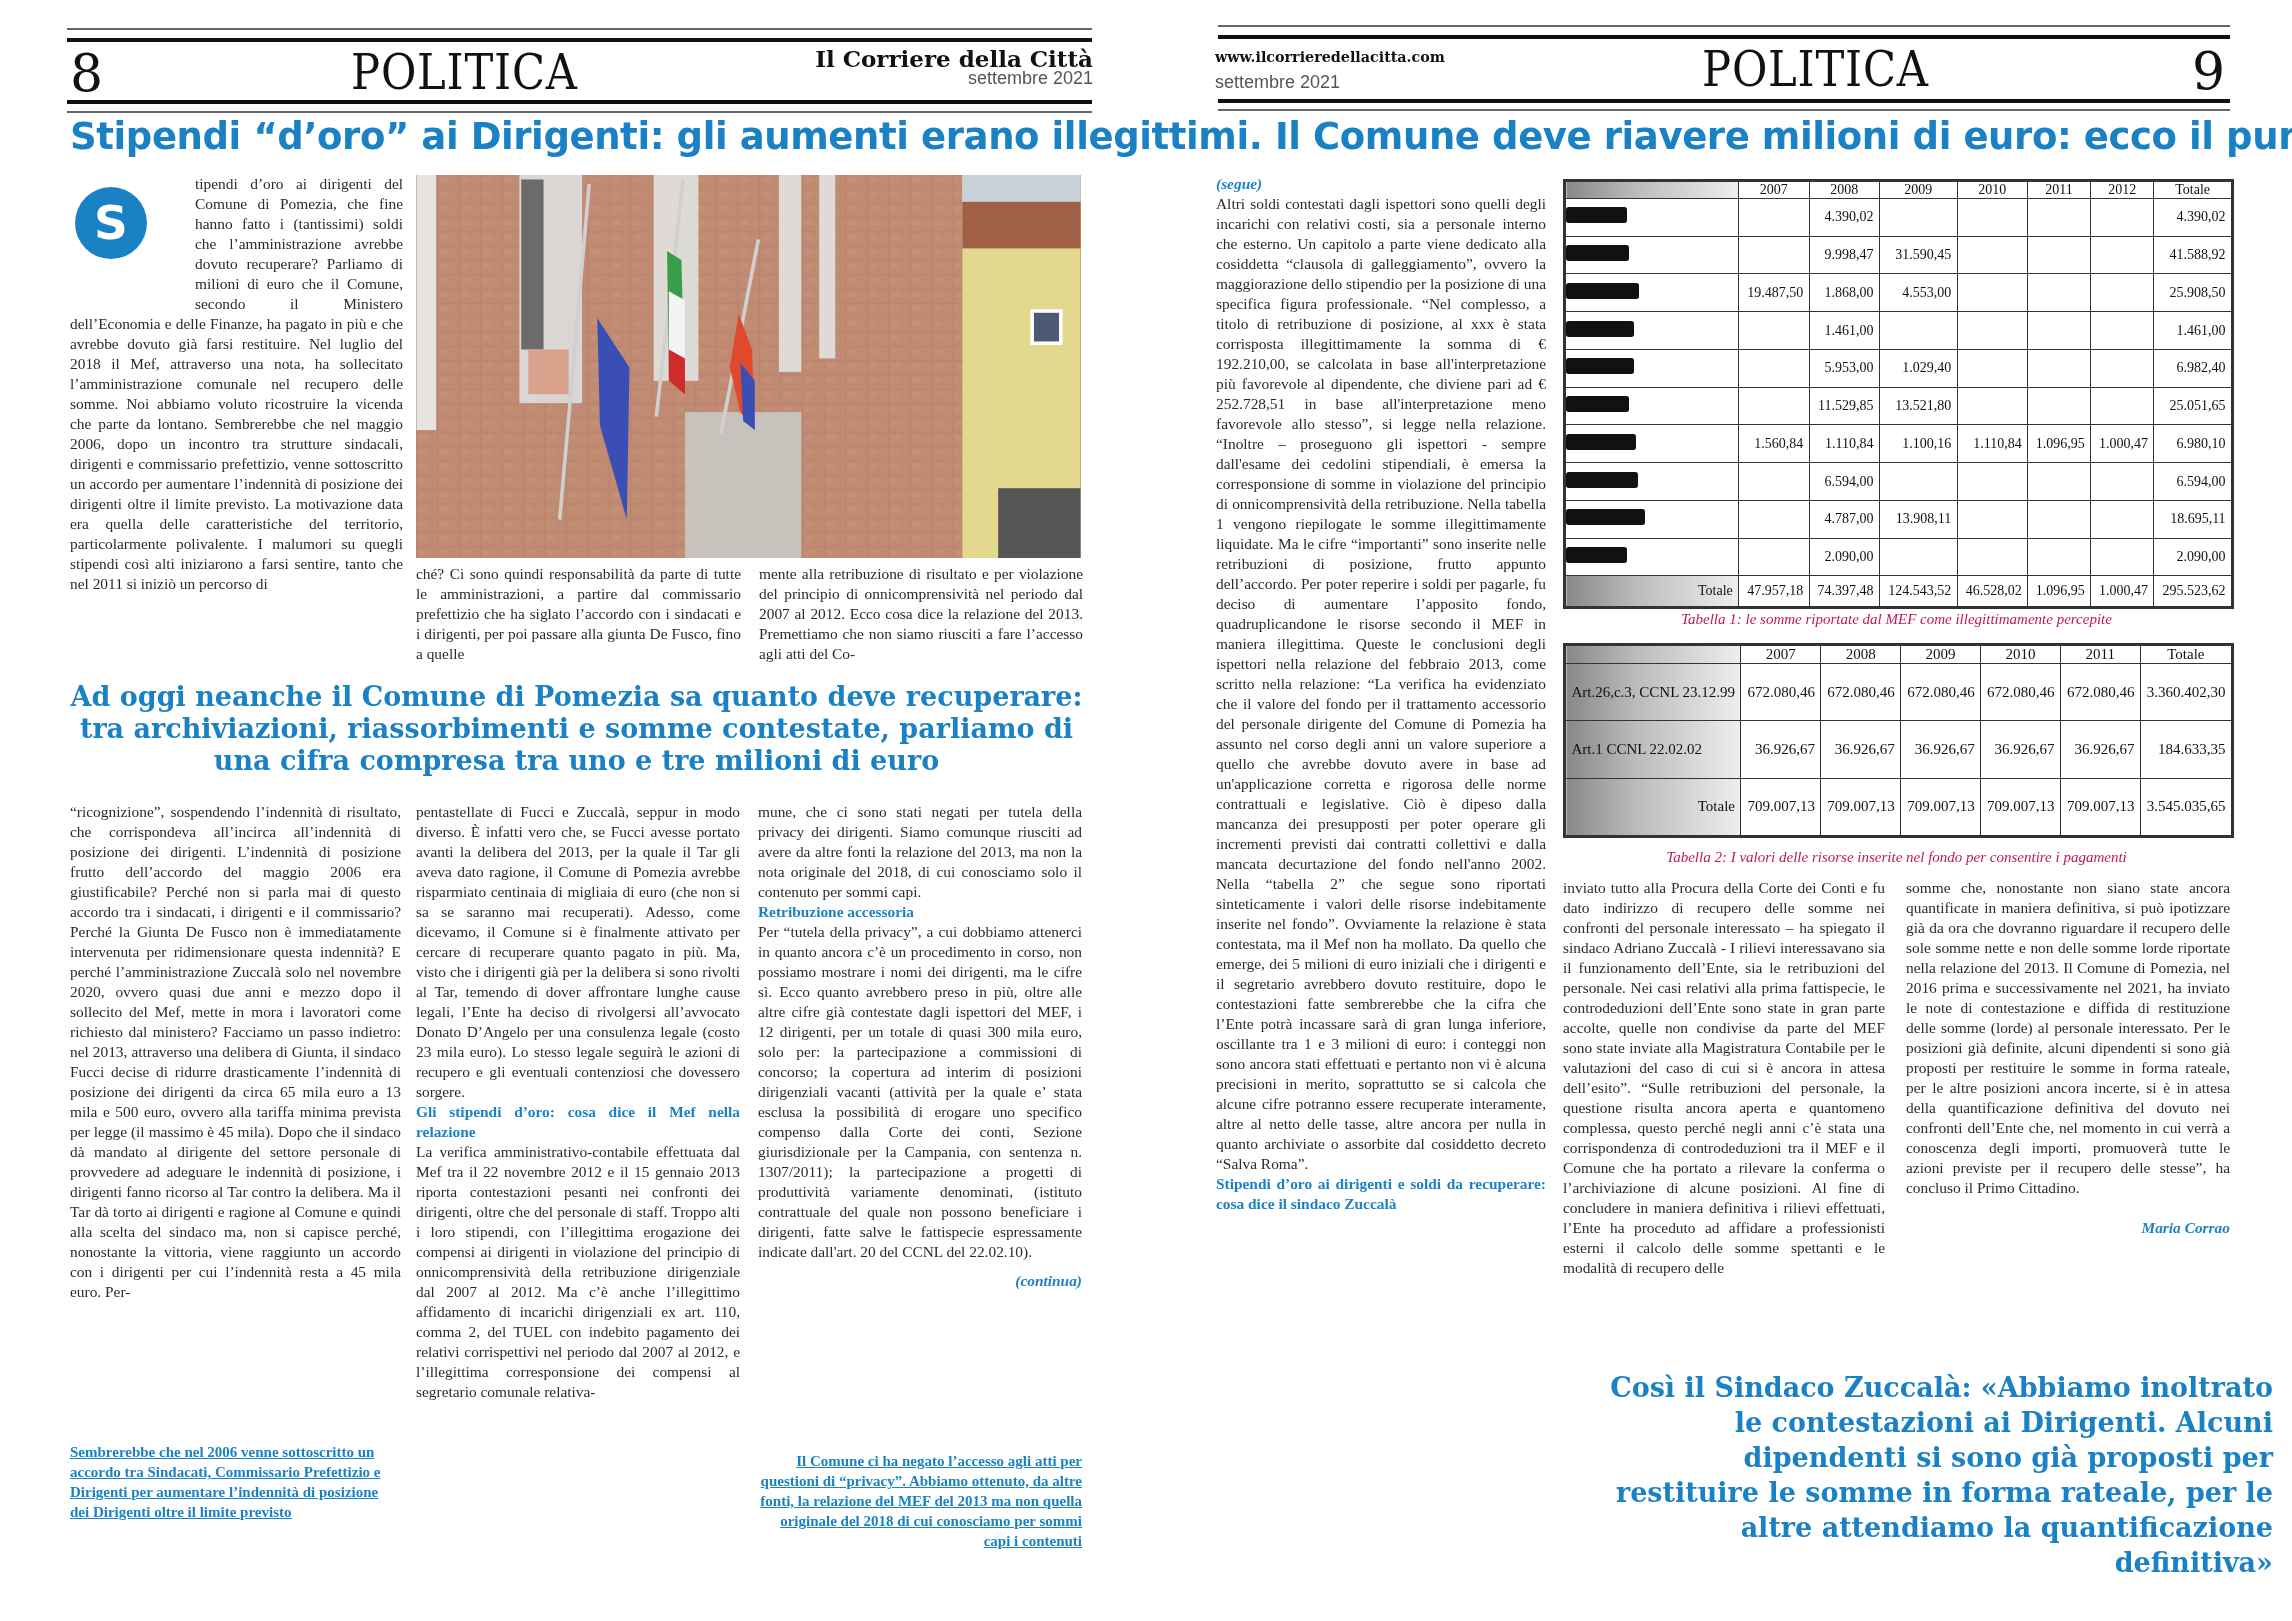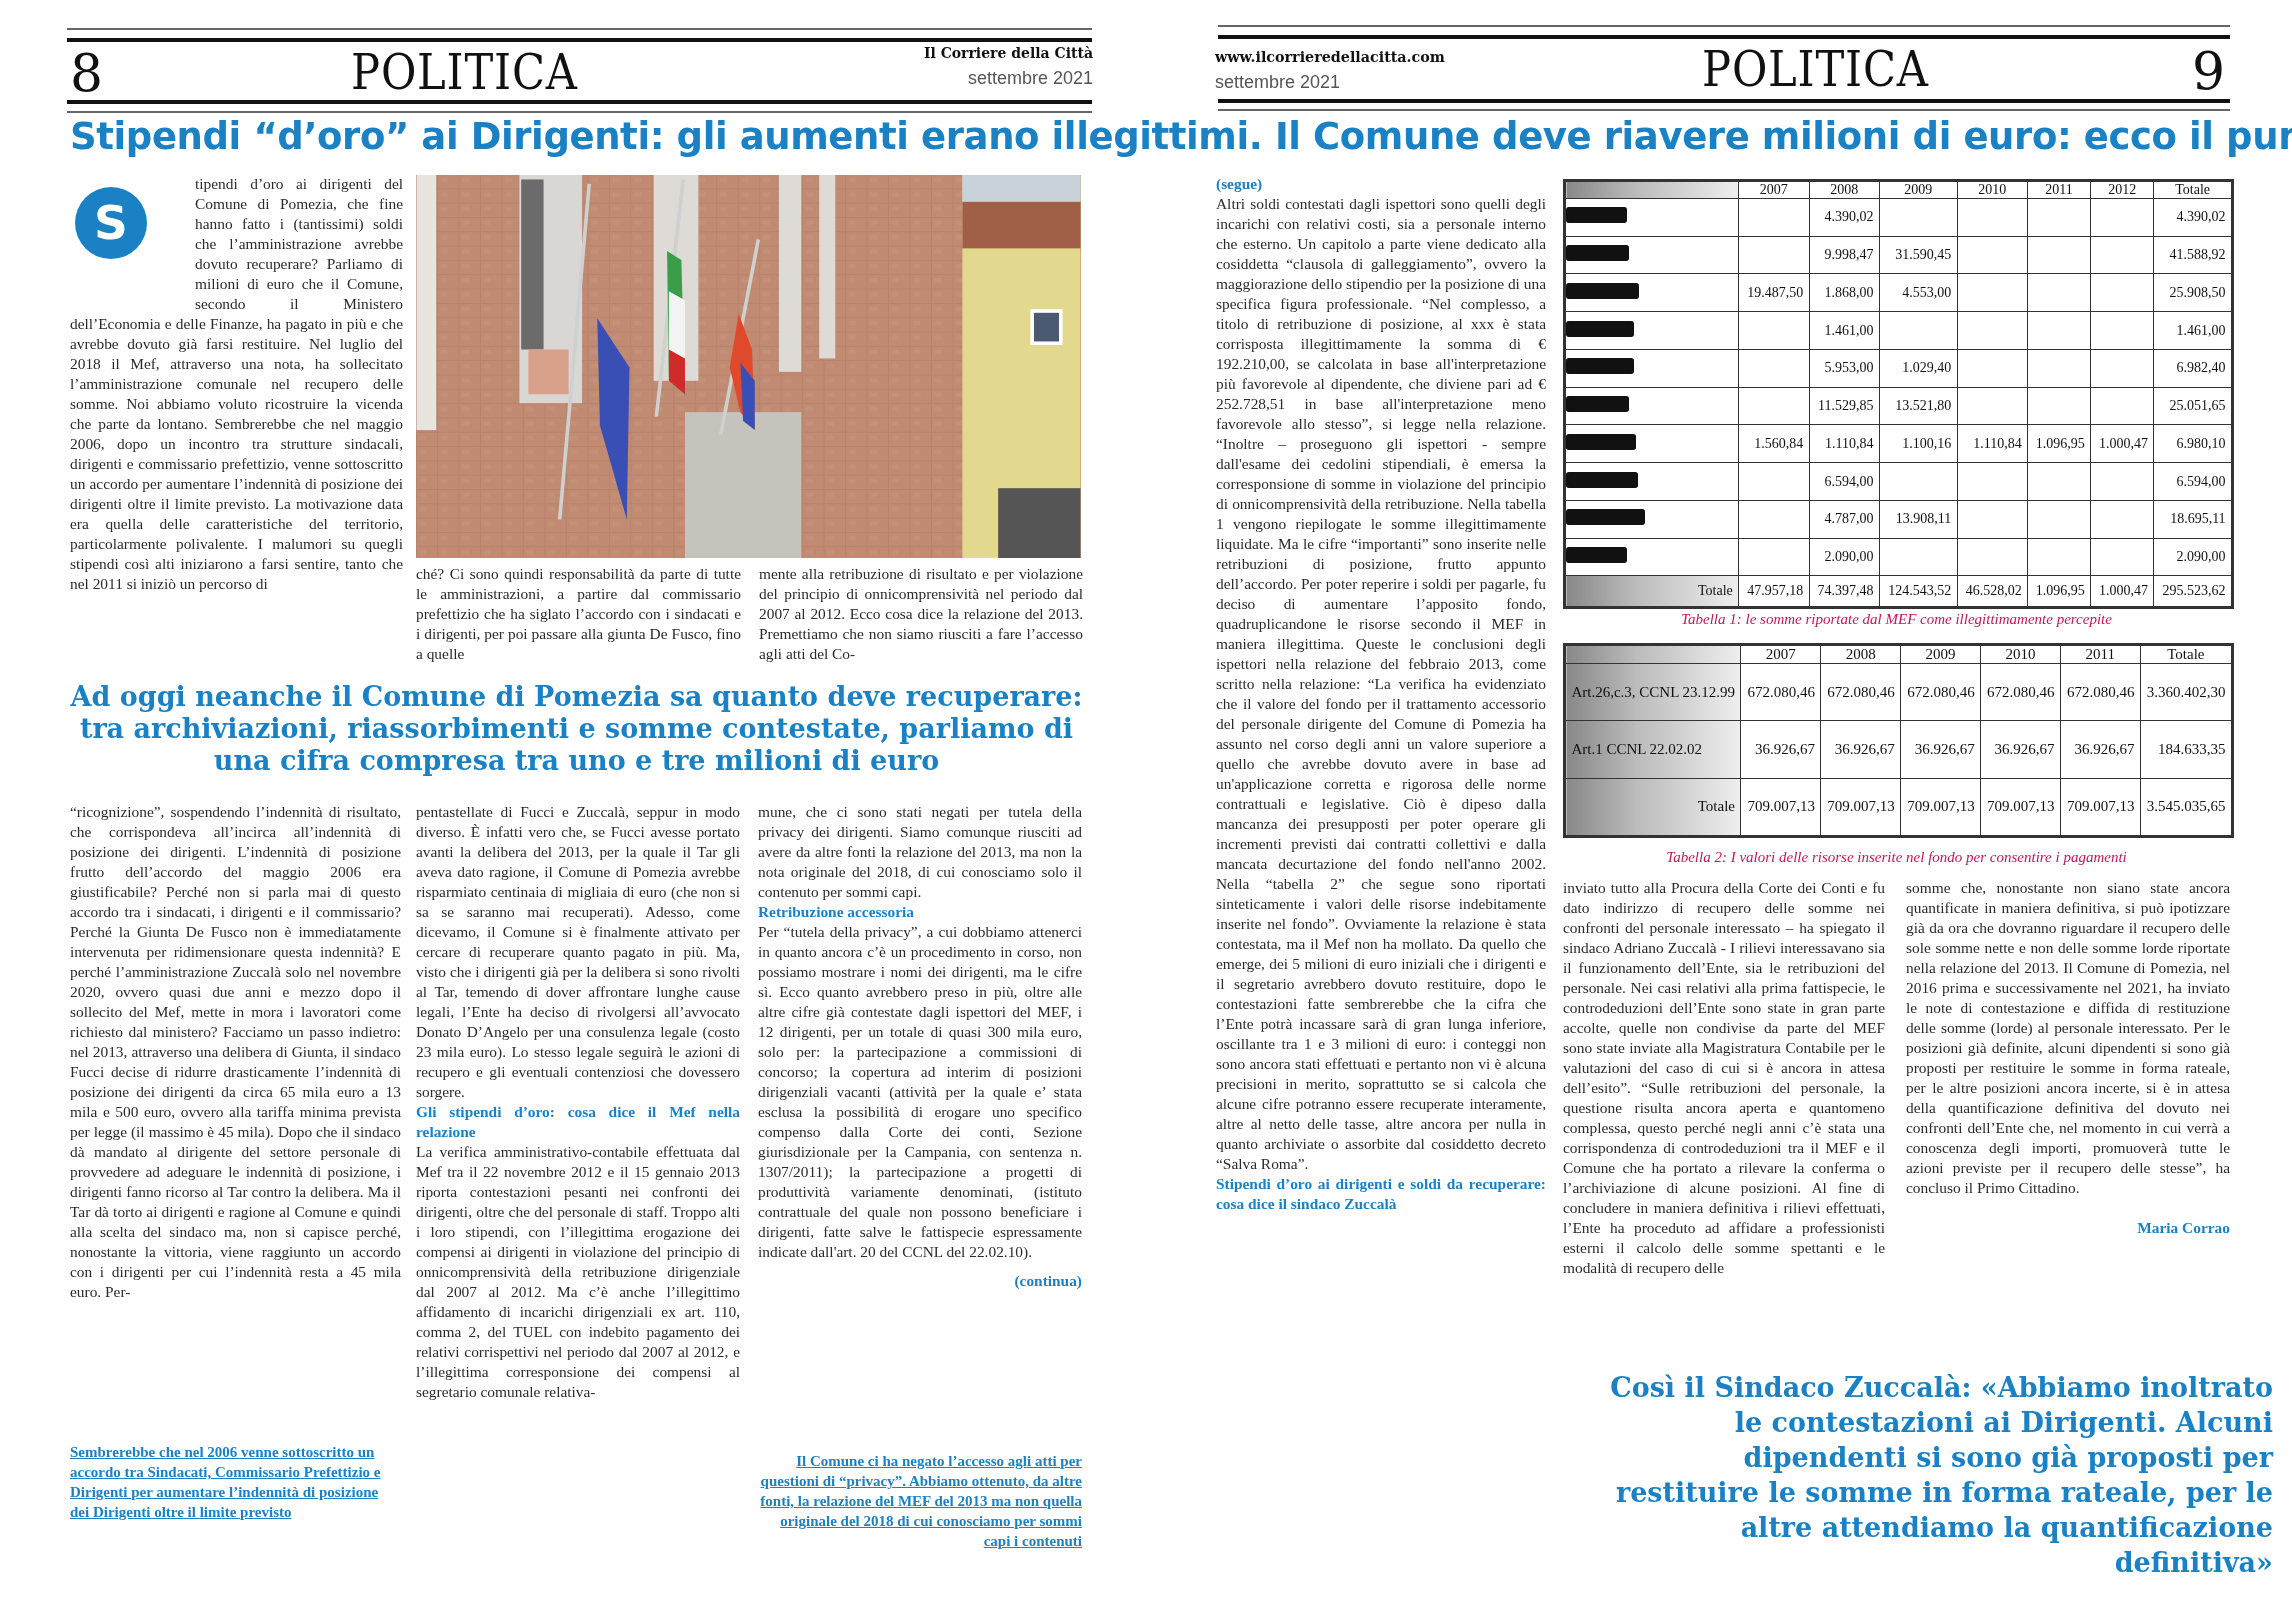--- a/index.html
+++ b/index.html
@@ -4,33 +4,33 @@
 <style>
   html, body { margin: 0; padding: 0; background: #ffffff; }
   body { width: 2293px; height: 1621px; position: relative; overflow: hidden; font-family: "Liberation Serif", serif; color: #222; }
   .abs { position: absolute; }
   .rule { position: absolute; background: #333; }
   .rule.thin { height: 1.8px; background: #666; }
   .rule.thick { height: 3.6px; background: #111; }
 
   .page-num { font-family: "DejaVu Serif", serif; font-size: 52px; font-weight: 300; color: #111; line-height: 1; }
   .section-title { font-family: "DejaVu Serif", serif; font-size: 48px; letter-spacing: 0.9px; color: #111; font-weight: normal; line-height: 1; transform: scaleX(0.9); transform-origin: left; }
-  .masthead { font-family: "DejaVu Serif", serif; font-weight: bold; font-size: 14px; color: #111; }
+  .masthead { font-family: "DejaVu Serif", serif; font-weight: bold; font-size: 23px; color: #111; }
   .date { font-family: "Liberation Sans", sans-serif; font-size: 18px; color: #555; }
   .url { font-family: "DejaVu Serif", serif; font-weight: bold; font-size: 14.3px; color: #111; }
 
   .headline { font-family: "DejaVu Sans", sans-serif; font-weight: bold; color: #1a82c4; font-size: 37px; letter-spacing: -0.4px; white-space: nowrap; }
   .subhead { font-family: "DejaVu Serif", serif; font-weight: bold; color: #1a82c4; font-size: 27px; line-height: 32px; text-align: center; }
   .pullquote { font-family: "DejaVu Serif", serif; font-weight: bold; color: #1a82c4; font-size: 27px; line-height: 35px; text-align: right; }
 
   .col { position: absolute; font-size: 15.4px; line-height: 20px; text-align: justify; hyphens: manual; color: #2a2a2a; }
   .col p { margin: 0; }
   .inline-head { color: #1a82c4; font-weight: bold; display: block; }
   .note-link { font-weight: bold; color: #1a82c4; text-decoration: underline; font-size: 15px; line-height: 20px; }
-  .italic-blue { font-weight: bold; color: #1a82c4; }
+  .italic-blue { font-style: italic; font-weight: bold; color: #1a82c4; }
 
   .dropcap { position: absolute; width: 72px; height: 72px; border-radius: 50%; background: #1a82c4; color: #fff; font-family: "DejaVu Sans", sans-serif; font-weight: bold; font-size: 47px; line-height: 72px; text-align: center; }
 
   .photo { position: absolute; overflow: hidden; background: #b7826a; }
 
   table.scan { border-collapse: collapse; font-family: "Liberation Serif", serif; font-size: 14px; color: #111; background: #fff; }
   table.scan td, table.scan th { border: 1.3px solid #333; text-align: right; padding: 0 5.4px; font-weight: normal; white-space: nowrap; }
   table.scan th { text-align: center; }
   .redact { display: inline-block; background: #111; height: 16px; border-radius: 2.7px; }
   .smudge { background: linear-gradient(90deg, #888 0%, #bbb 40%, #eee 100%); }

